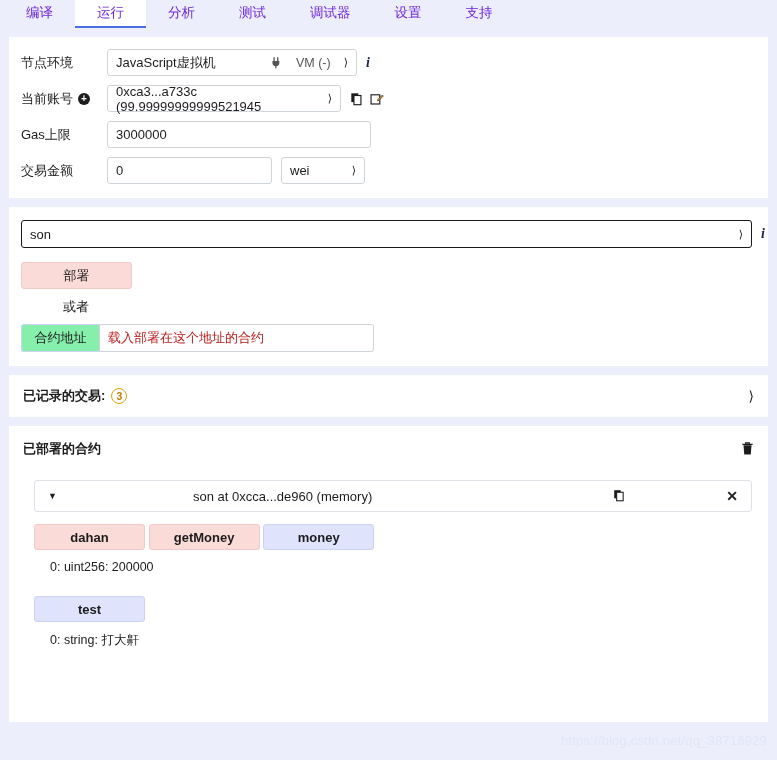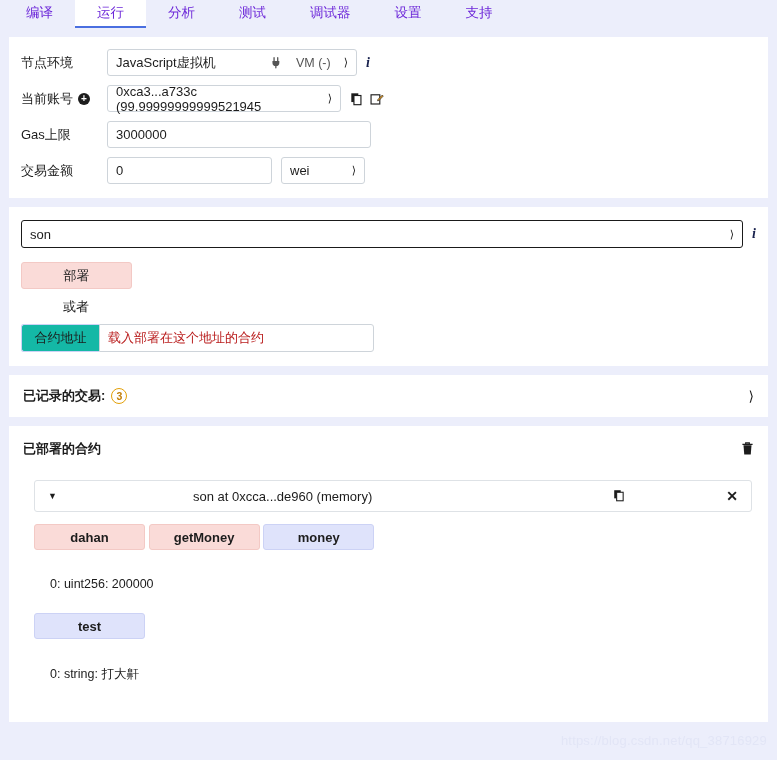--- a/index.html
+++ b/index.html
@@ -132,21 +132,21 @@
     border-radius: 50%;
     background: #1c1c1c;
     color: #fff;
     font-size: 10px;
     line-height: 1;
     font-weight: bold;
     cursor: pointer;
   }
 
   
-  .deploy { padding: 13px 12px 14px 12px; }
+  .deploy { padding: 13px 3px 14px 12px; }
   .contract-row {
     display: flex;
     align-items: center;
   }
   .contract-select {
     flex: 1;
     height: 28px;
     border: 1.6px solid #1a1a1a;
     border-radius: 3px;
     display: flex;
@@ -183,21 +183,21 @@
   }
   .or-text {
     font-size: 13px;
     color: #1c1c1c;
     margin: 9px 0 8px 42px;
   }
   .addr-row { display: flex; align-items: stretch; }
   .addr-label {
     width: 78px;
     height: 28px;
-    background: #14b8a6;
+    background: #86efac;
     border: 1px solid #ccd2f5;
     border-right: none;
     border-radius: 3px 0 0 3px;
     display: flex;
     align-items: center;
     justify-content: center;
     font-size: 13px;
     box-sizing: border-box;
   }
   .addr-input {
@@ -299,21 +299,21 @@
   .fn-list { margin: 12px 0 0 11px; }
   .fn-btn {
     width: 111px;
     height: 26px;
     margin-bottom: 6px;
     font-weight: bold;
   }
   .fn-result {
     font-size: 12.5px;
     color: #1c1c1c;
-    margin: 21px 0 14px 16px;
+    margin: 4px 0 14px 16px;
   }
   .spacer-line { height: 8px; }
 
   
   .watermark {
     position: absolute;
     right: 10px;
     bottom: 12px;
     font-size: 13px;
     color: #e2e5f6;

